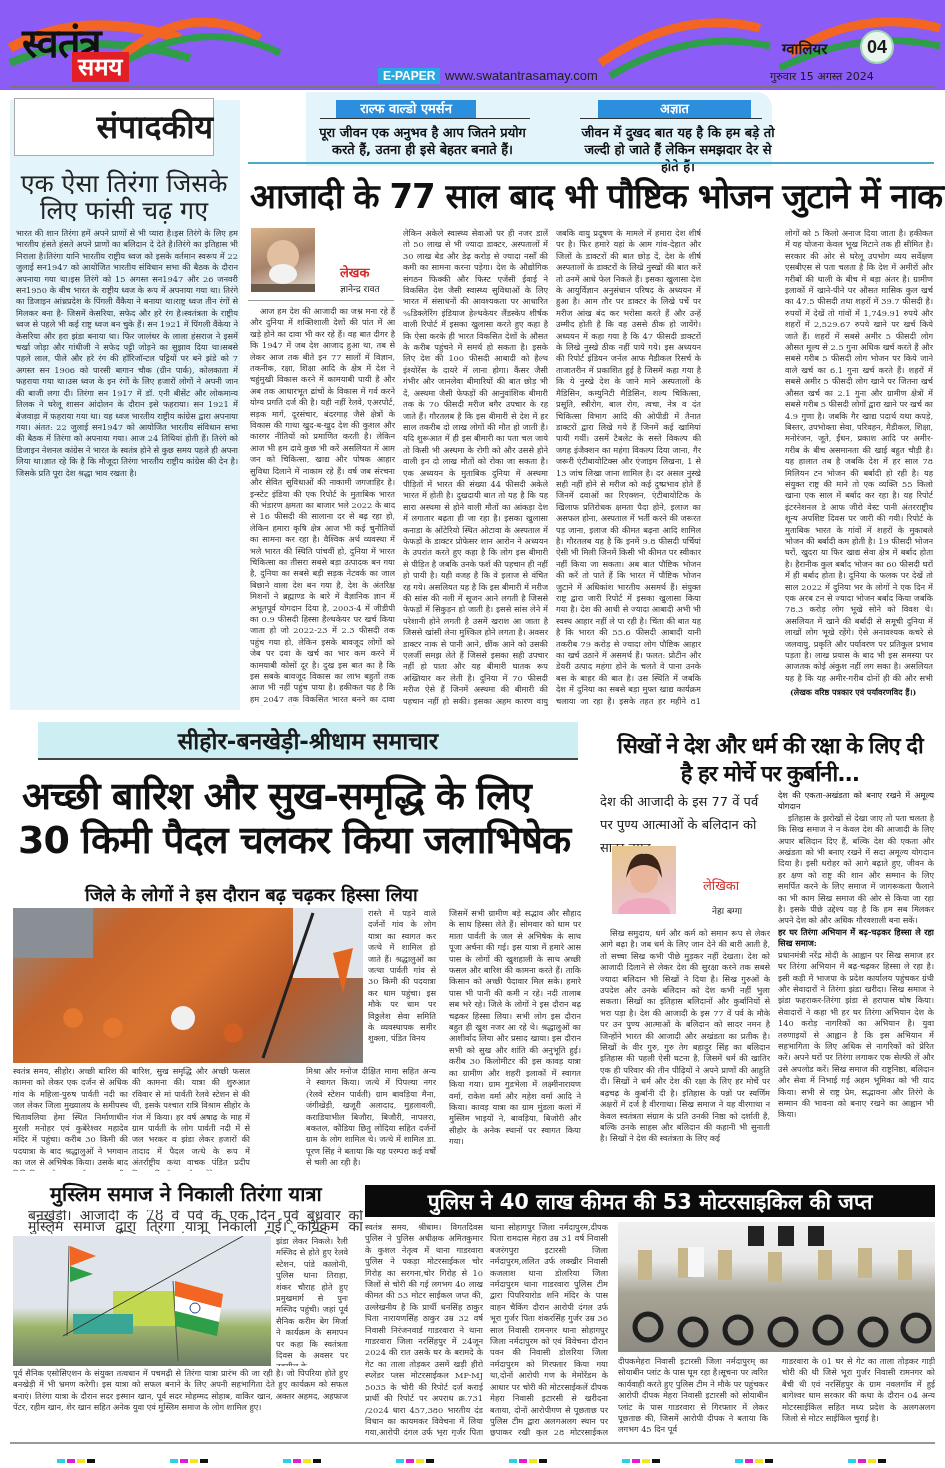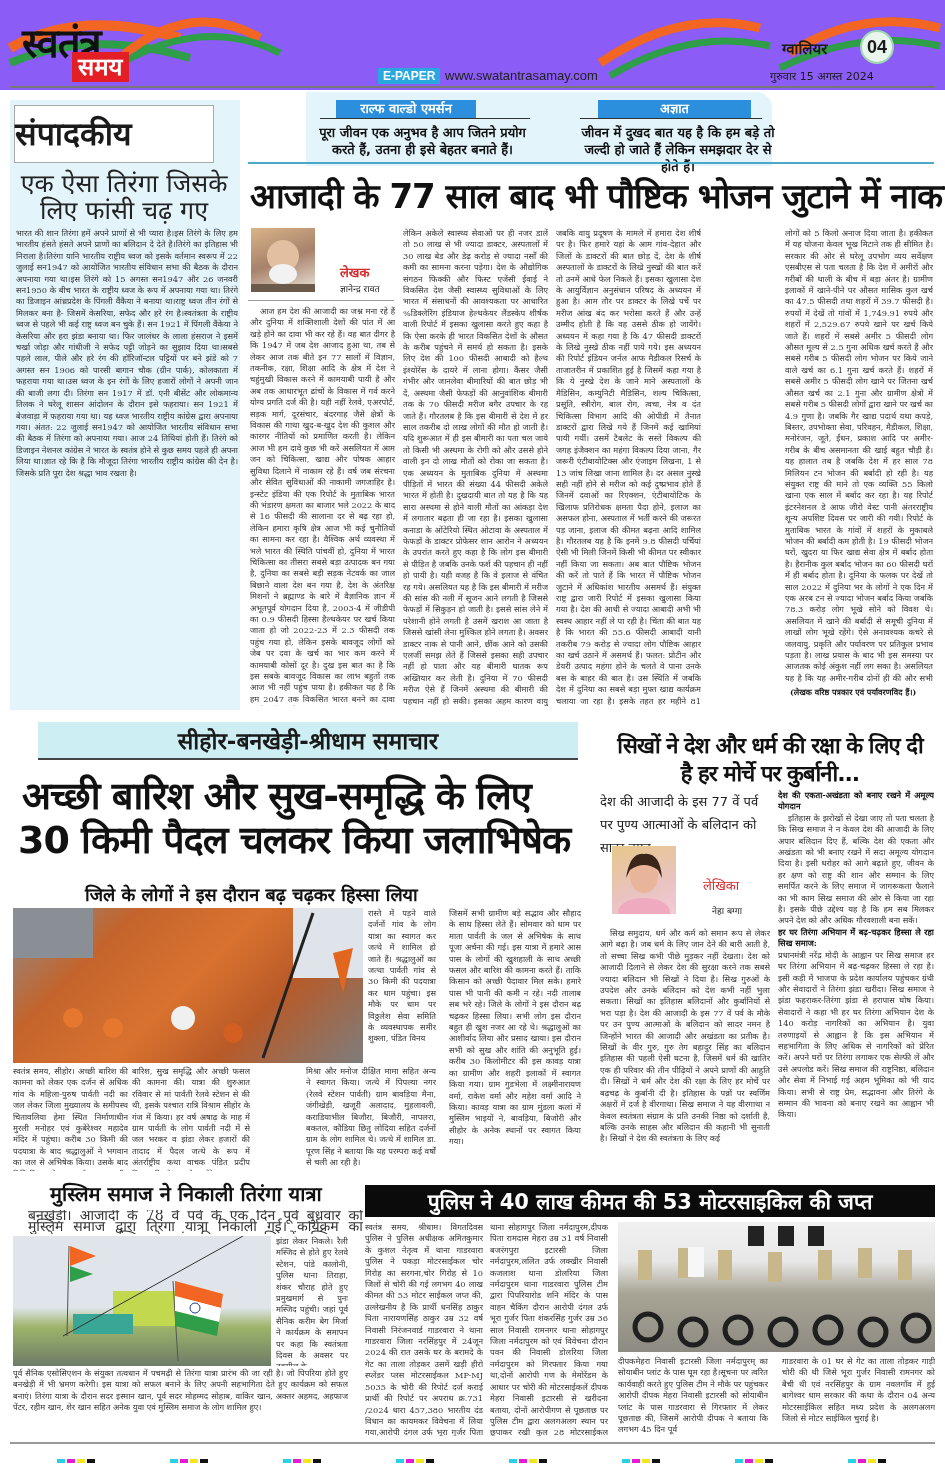--- a/index.html
+++ b/index.html
@@ -9,21 +9,21 @@
 .logo-top{left:22px;top:14px;font-family:"DejaVu Sans",sans-serif;font-weight:bold;font-size:40px;color:#111;letter-spacing:-1px}
 .logo-bottom{left:72px;top:52px;background:#e31e24;color:#fff;font-family:"DejaVu Sans",sans-serif;font-weight:bold;font-size:24px;padding:0 6px;line-height:30px}
 .sec-title{left:400px;top:18px;font-family:"DejaVu Sans",sans-serif;font-size:30px;color:#222;font-weight:bold}
 .epaper{left:378px;top:68px;background:#29a8e0;color:#fff;font-family:"Liberation Sans",sans-serif;font-size:12px;padding:1px 5px;font-weight:bold}
 .site{left:445px;top:68px;font-family:"Liberation Sans",sans-serif;font-size:13px;color:#222}
 .city{left:782px;top:38px;font-family:"DejaVu Sans",sans-serif;font-weight:bold;font-size:15px}
 .pageno{left:860px;top:30px;width:34px;height:34px;border-radius:50%;background:#e9f6ee;border:2px solid #9fd6b2;text-align:center;line-height:30px;font-family:"Liberation Sans",sans-serif;font-weight:bold;font-size:18px}
 .date{left:770px;top:68px;font-family:"DejaVu Sans",sans-serif;font-size:11px}
 .rule{height:2px;background:#777}
 .edit-panel{left:10px;top:100px;width:230px;height:610px;background:#e3f4fb}
-.edit-box{left:14px;top:105px;width:200px;height:58px;border:1px solid #aaa;background:#fff;text-align:left;font-family:"DejaVu Sans",sans-serif;font-weight:bold;font-size:32px;line-height:56px}
+.edit-box{left:14px;top:98px;width:200px;height:58px;border:1px solid #aaa;background:#fff;text-align:right;font-family:"DejaVu Sans",sans-serif;font-weight:bold;font-size:32px;line-height:56px}
 .edit-head{left:14px;top:170px;width:220px;text-align:center;font-family:"DejaVu Sans",sans-serif;font-size:25px;line-height:27px;color:#222}
 .col{font-size:8.2px;line-height:11.4px;text-align:justify;color:#333;overflow:hidden}
 .quote-panel{left:306px;top:92px;width:466px;height:74px;background:#e3f4fb;border-radius:0 16px 0 0}
 .qlabel{background:#2b8fdd;color:#fff;font-family:"DejaVu Sans",sans-serif;font-weight:bold;font-size:13px;text-align:center;line-height:18px}
 .qtext{font-family:"DejaVu Sans",sans-serif;font-weight:bold;font-size:13px;text-align:center;line-height:17px;color:#111}
 .headline{font-family:"DejaVu Sans",sans-serif;font-weight:bold;color:#111;letter-spacing:-1px;white-space:nowrap}
 .photo{background:#ccc;overflow:hidden}
 .band{left:38px;top:722px;width:540px;height:38px;background:#cdeef2;text-align:center;font-family:"DejaVu Sans",sans-serif;font-weight:bold;font-size:23px;line-height:38px;border-bottom:2px solid #444}
 .reg{width:945px;height:6px;left:0;top:1448px}
 .reg span{display:inline-block;width:8px;height:4px;margin-right:2px}
@@ -111,21 +111,21 @@
   <svg width="64" height="68">
       <ellipse cx="32" cy="30" rx="14" ry="17" fill="#e8b59a"></ellipse>
       <path d="M14 32 Q18 6 32 8 Q48 6 50 32 L46 24 Q32 14 18 24Z" fill="#3b2418"></path>
       <ellipse cx="32" cy="66" rx="26" ry="14" fill="#f0aac0"></ellipse>
     </svg>
 </div>
 <div class="abs" style="left:703px;top:876px;font-family:'DejaVu Sans',sans-serif;font-weight:normal;font-size:13px;color:#d42a2a">लेखिका</div>
 <div class="abs" style="left:712px;top:904px;font-size:9px">नेहा बग्गा</div>
 <div class="abs col" style="left:600px;top:928px;width:170px;height:245px;text-indent:10px">सिख समुदाय, धर्म और कर्म को समान रूप से लेकर आगे बढ़ा है। जब धर्म के लिए जान देने की बारी आती है, तो सच्चा सिख कभी पीछे मुड़कर नहीं देखता। देश को आजादी दिलाने से लेकर देश की सुरक्षा करने तक सबसे ज्यादा बलिदान भी सिखों ने दिया है। सिख गुरुओं के उपदेश और उनके बलिदान को देश कभी नहीं भुला सकता। सिखों का इतिहास बलिदानों और कुर्बानियों से भरा पड़ा है। देश की आजादी के इस 77 वें पर्व के मौके पर उन पुण्य आत्माओं के बलिदान को सादर नमन है जिन्होंने भारत की आजादी और अखंडता का प्रतीक है। सिखों के वीर गुरु, गुरु तेग बहादुर सिंह का बलिदान इतिहास की पहली ऐसी घटना है, जिसमें धर्म की खातिर एक ही परिवार की तीन पीढ़ियों ने अपने प्राणों की आहुति दी। सिखों ने धर्म और देश की रक्षा के लिए हर मोर्चे पर बढ़चढ़ के कुर्बानी दी है। इतिहास के पन्नों पर स्वर्णिम अक्षरों में दर्ज है वीरगाथा। सिख समाज ने यह वीरगाथा न केवल स्वतंत्रता संग्राम के प्रति उनकी निष्ठा को दर्शाती है, बल्कि उनके साहस और बलिदान की कहानी भी सुनाती है। सिखों ने देश की स्वतंत्रता के लिए कई</div>
 <div class="abs" style="left:778px;top:790px;width:156px;height:384px;overflow:hidden">
-  <div class="col" style="font-weight:bold;color:#111">देश की एकता-अखंडता को बनाए रखने में अमूल्य योगदान</div>
+  <div class="col" style="font-weight:normal;color:#111">देश की एकता-अखंडता को बनाए रखने में अमूल्य योगदान</div>
   <div class="col" style="text-indent:10px">इतिहास के झरोखों से देखा जाए तो पता चलता है कि सिख समाज ने न केवल देश की आजादी के लिए अपार बलिदान दिए हैं, बल्कि देश की एकता और अखंडता को भी बनाए रखने में सदा अमूल्य योगदान दिया है। इसी धरोहर को आगे बढ़ाते हुए, जीवन के हर क्षण को राष्ट्र की शान और सम्मान के लिए समर्पित करने के लिए समाज में जागरूकता फैलाने का भी काम सिख समाज की ओर से किया जा रहा है। इसके पीछे उद्देश्य यह है कि हम सब मिलकर अपने देश को और अधिक गौरवशाली बना सकें।</div>
   <div class="col" style="font-weight:bold;color:#111">हर घर तिरंगा अभियान में बढ़-चढ़कर हिस्सा ले रहा सिख समाज:</div>
   <div class="col">प्रधानमंत्री नरेंद्र मोदी के आह्वान पर सिख समाज हर घर तिरंगा अभियान में बढ़-चढ़कर हिस्सा ले रहा है। इसी कड़ी में भाजपा के प्रदेश कार्यालय पहुंचकर ग्रंथी और सेवादारों ने तिरंगा झंडा खरीदा। सिख समाज ने झंडा फहराकर-तिरंगा झंडा से हरापास घोष किया। सेवादारों ने कहा भी हर घर तिरंगा अभियान देश के 140 करोड़ नागरिकों का अभियान है। युवा तरुणाइयों से आह्वान है कि इस अभियान में सहभागिता के लिए अधिक से नागरिकों को प्रेरित करें। अपने घरों पर तिरंगा लगाकर एक सेल्फी लें और उसे अपलोड करें। सिख समाज की राष्ट्रनिष्ठा, बलिदान और सेवा में निभाई गई अहम भूमिका को भी याद किया। सभी से राष्ट्र प्रेम, सद्भावना और तिरंगे के सम्मान की भावना को बनाए रखने का आह्वान भी किया।</div>
 </div>
 
 <div class="abs headline" style="left:50px;top:1180px;font-size:20px;letter-spacing:0">मुस्लिम समाज ने निकाली तिरंगा यात्रा</div>
 <div class="abs col" style="left:28px;top:1210px;width:335px;height:24px;font-size:14px">बनखेड़ी। आजादी के 78 वें पर्व के एक दिन पूर्व बुधवार को मुस्लिम समाज द्वारा तिरंगा यात्रा निकाली गई। कार्यक्रम का आयोजन जामा मस्जिद से प्रारंभ किया गया। जिसमें मुस्लिम युवा बाइको पर सवार होकर हाथों में तिरंगा</div>
 <div class="abs photo" style="left:13px;top:1236px;width:258px;height:130px;background:linear-gradient(180deg,#dfe5ea 0%,#dfe5ea 55%,#9db46a 70%,#6e7c68 100%)">
   <svg width="258" height="130">
     <rect x="100" y="55" width="80" height="35" fill="#c2d84f"></rect>

